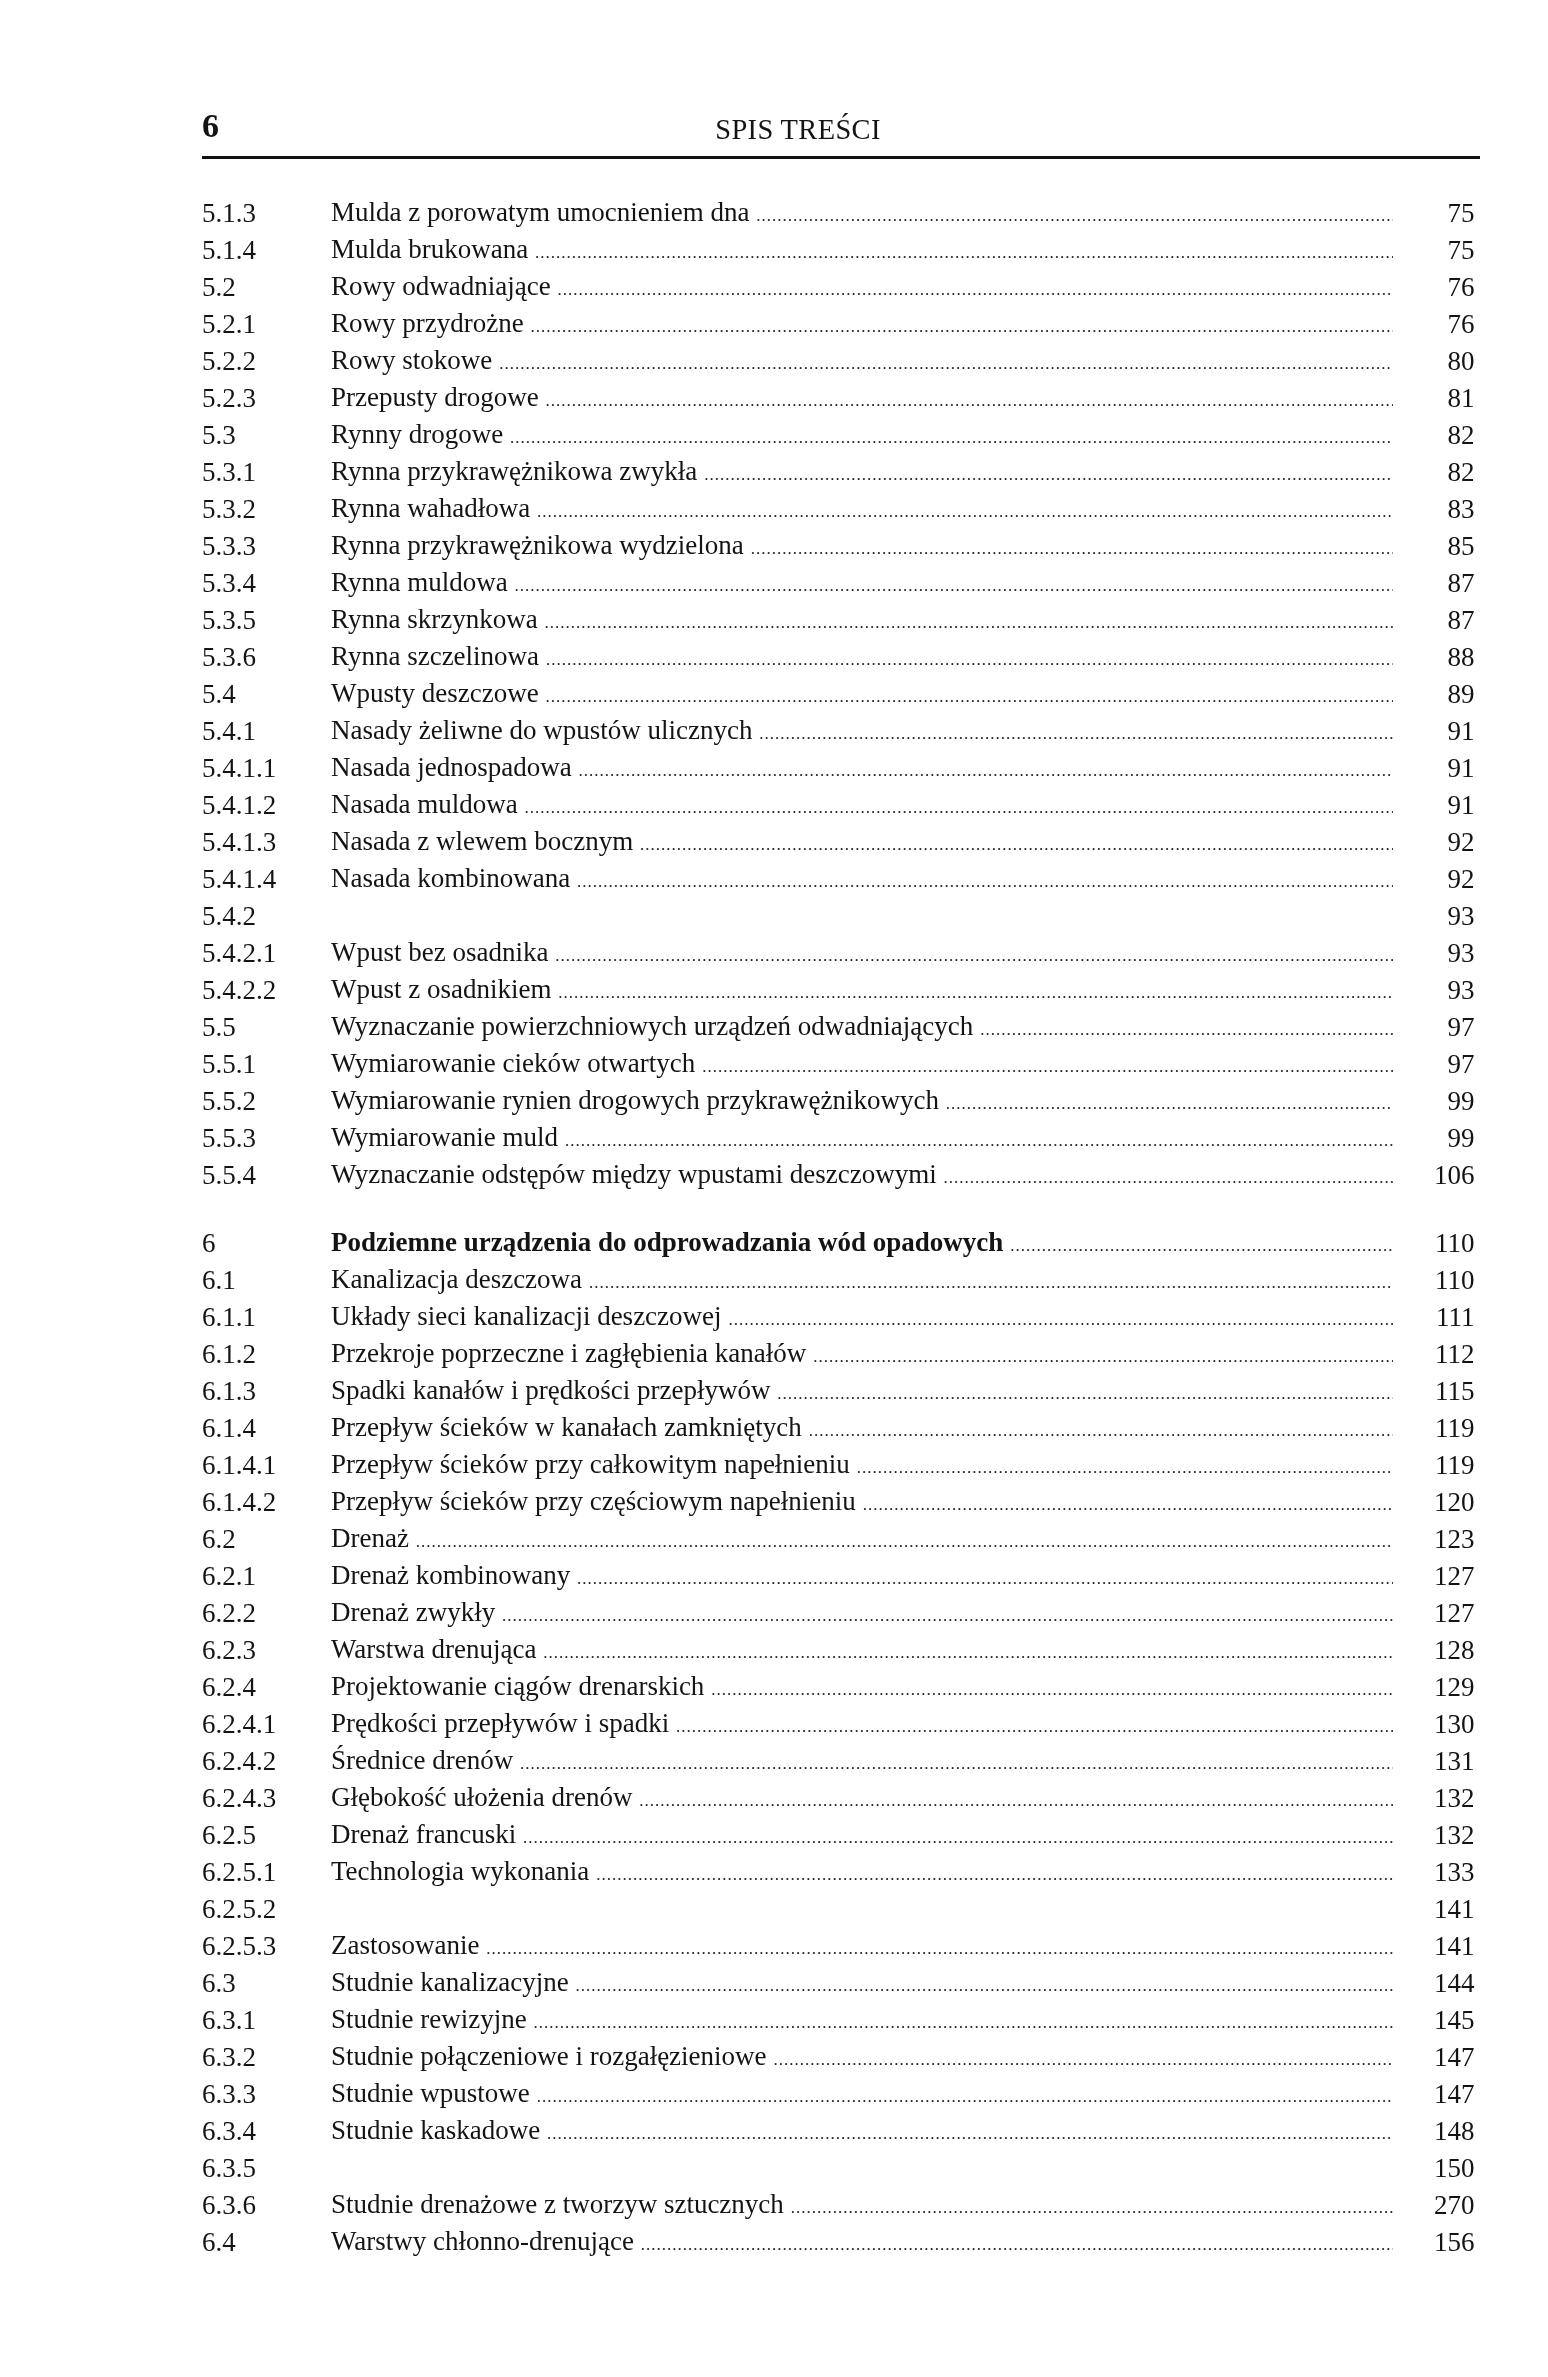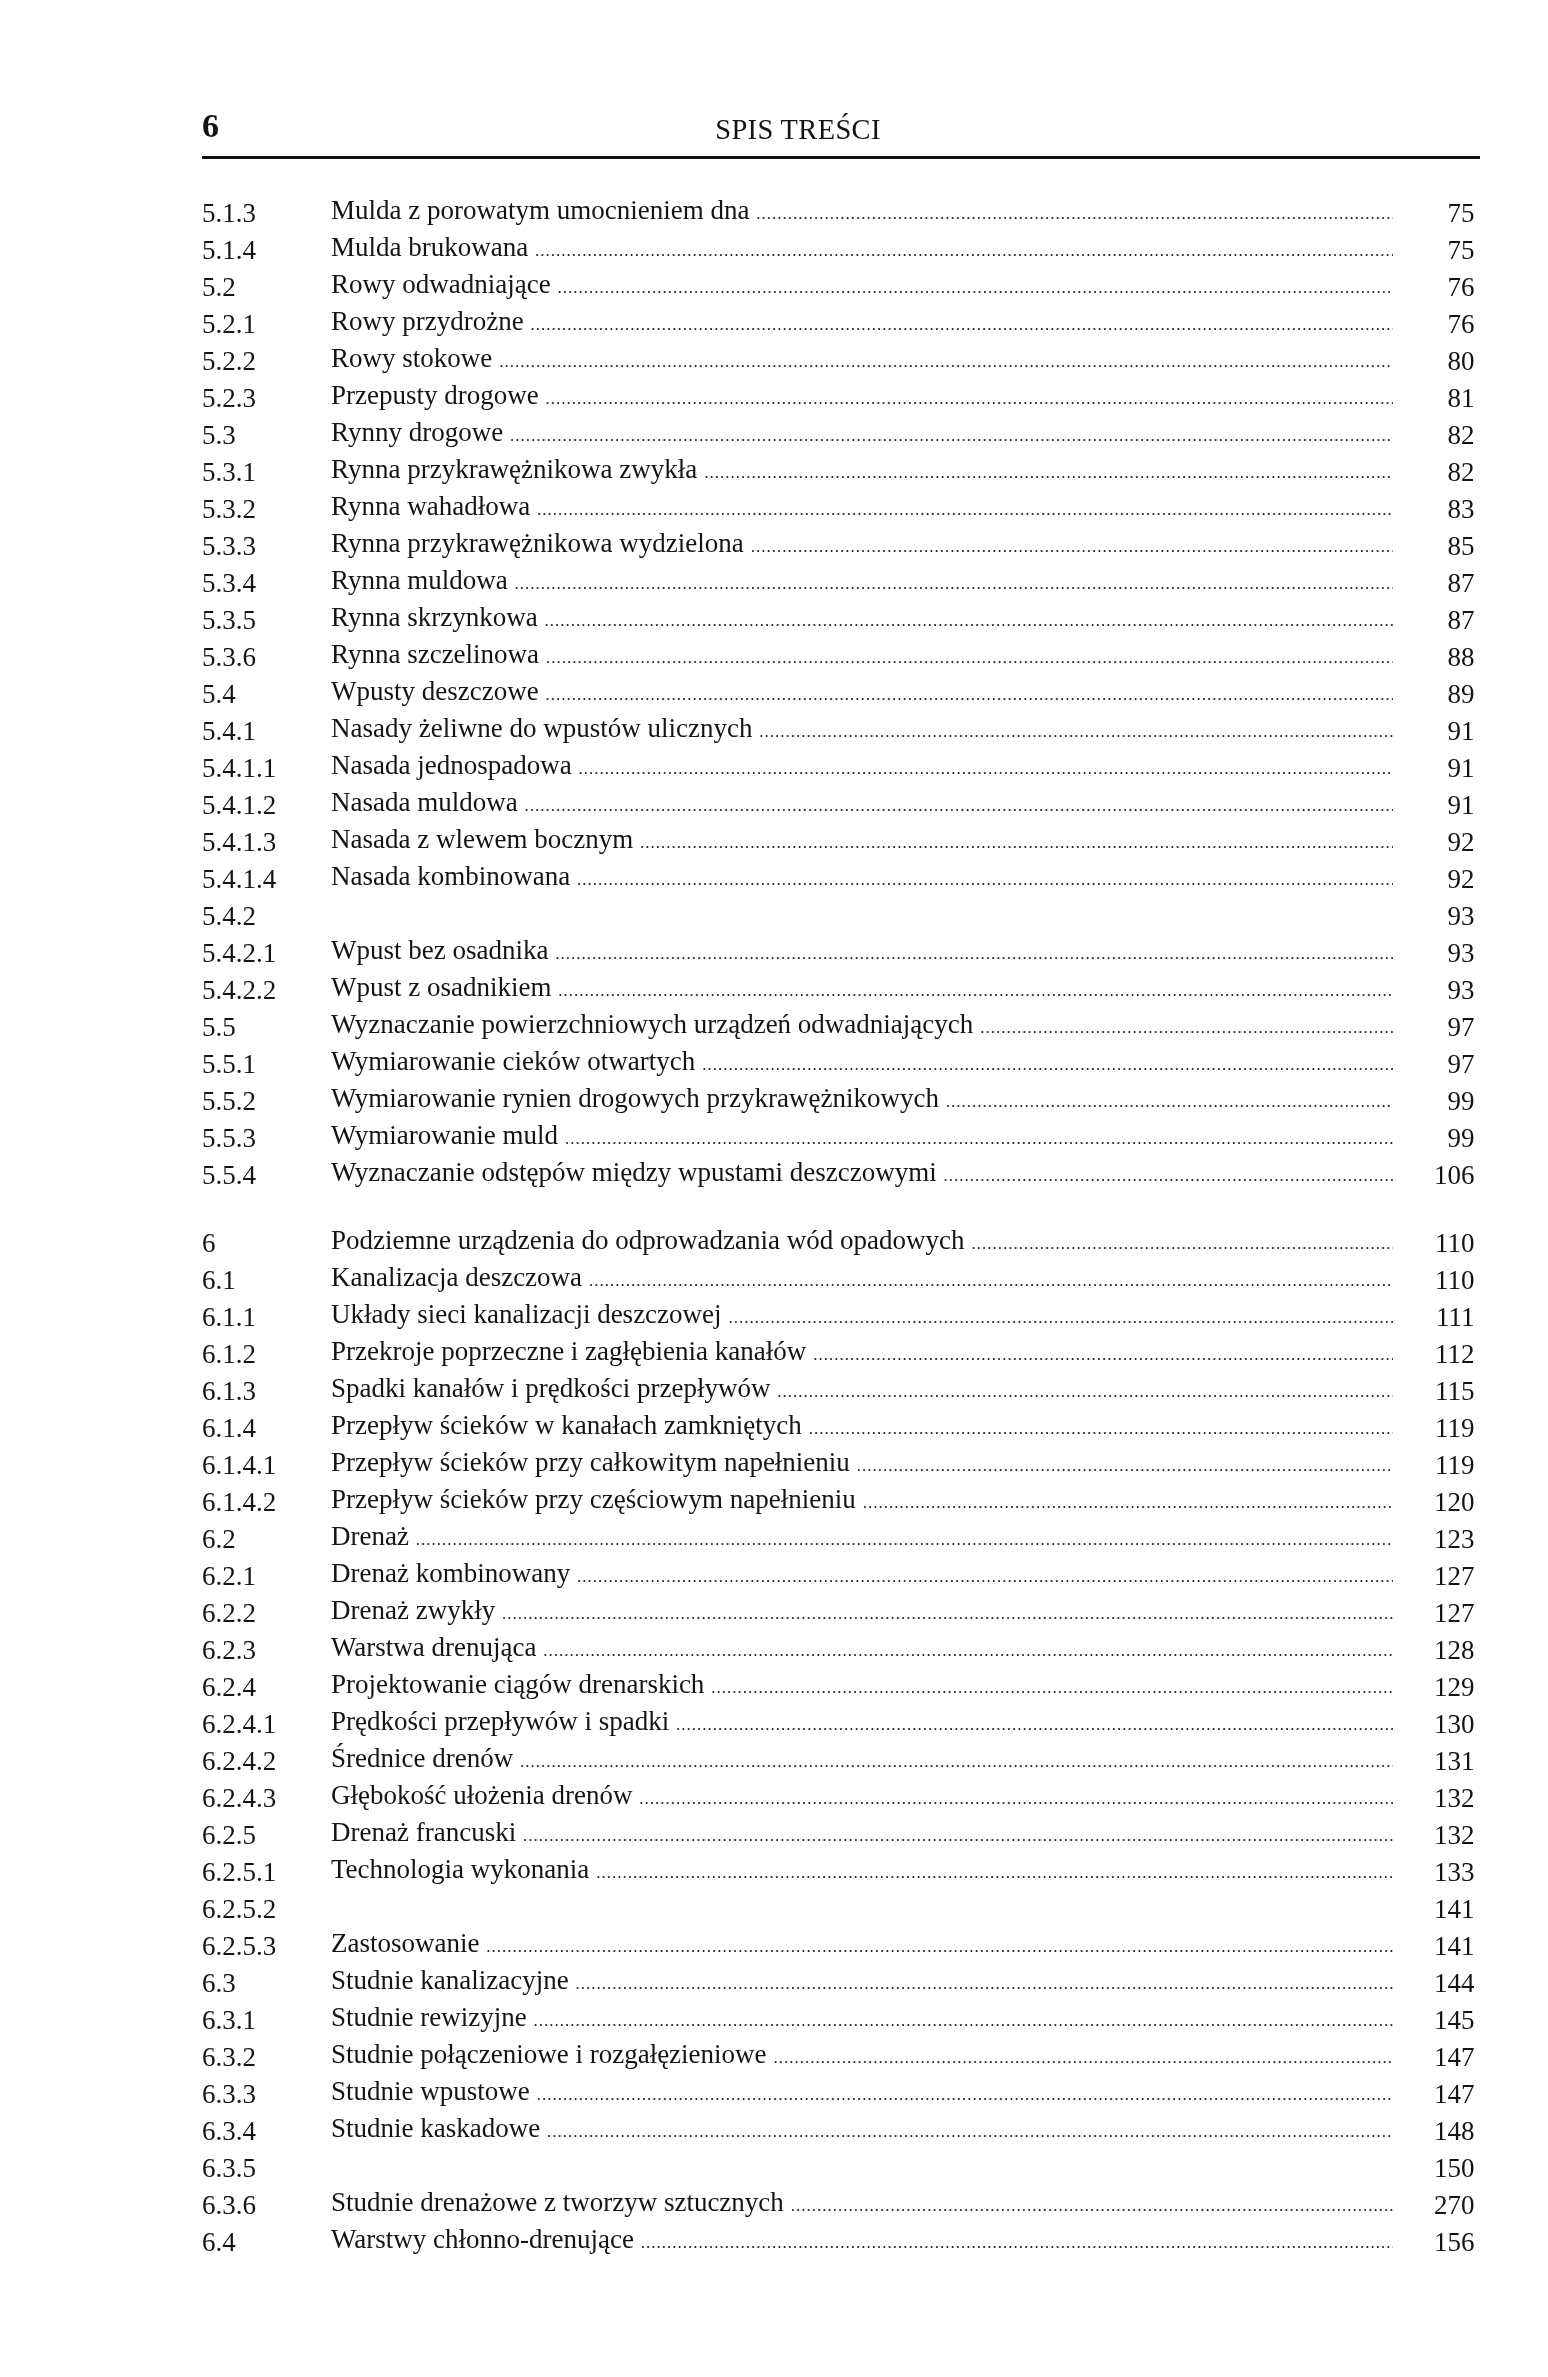--- a/index.html
+++ b/index.html
@@ -15,25 +15,25 @@
     position: absolute; left: 0; width: 1548px; top: 116px;
     text-align: center; font-size: 28.4px; line-height: 1; letter-spacing: 0.4px;
     padding-left: 48px; box-sizing: border-box;
   }
   .rule {
     position: absolute; left: 202px; top: 156px; width: 1278px; height: 3.4px;
     background: #111;
   }
   .toc { position: absolute; left: 202px; top: 195px; width: 1276px; }
   .row {
-    display: flex; align-items: flex-end; height: 37px;
+    display: flex; align-items: center; height: 37px;
     font-size: 27px; line-height: 37px; white-space: nowrap;
   }
   .row.gap { margin-top: 31px; }
-  .row.bold .title { font-weight: normal; }
+  .row.bold .title { font-weight: bold; }
   .num { width: 129px; flex: 0 0 129px; }
   .title-wrap {
     flex: 0 0 1062px; width: 1062px; display: flex; align-items: baseline; overflow: hidden;
   }
   .title { flex: 0 0 auto; padding-right: 6.9px; }
   .leader {
     flex: 1 1 auto; overflow: hidden; letter-spacing: 1px; font-size: 17px;
     color: #222; white-space: nowrap;
   }
   .leader::after {

